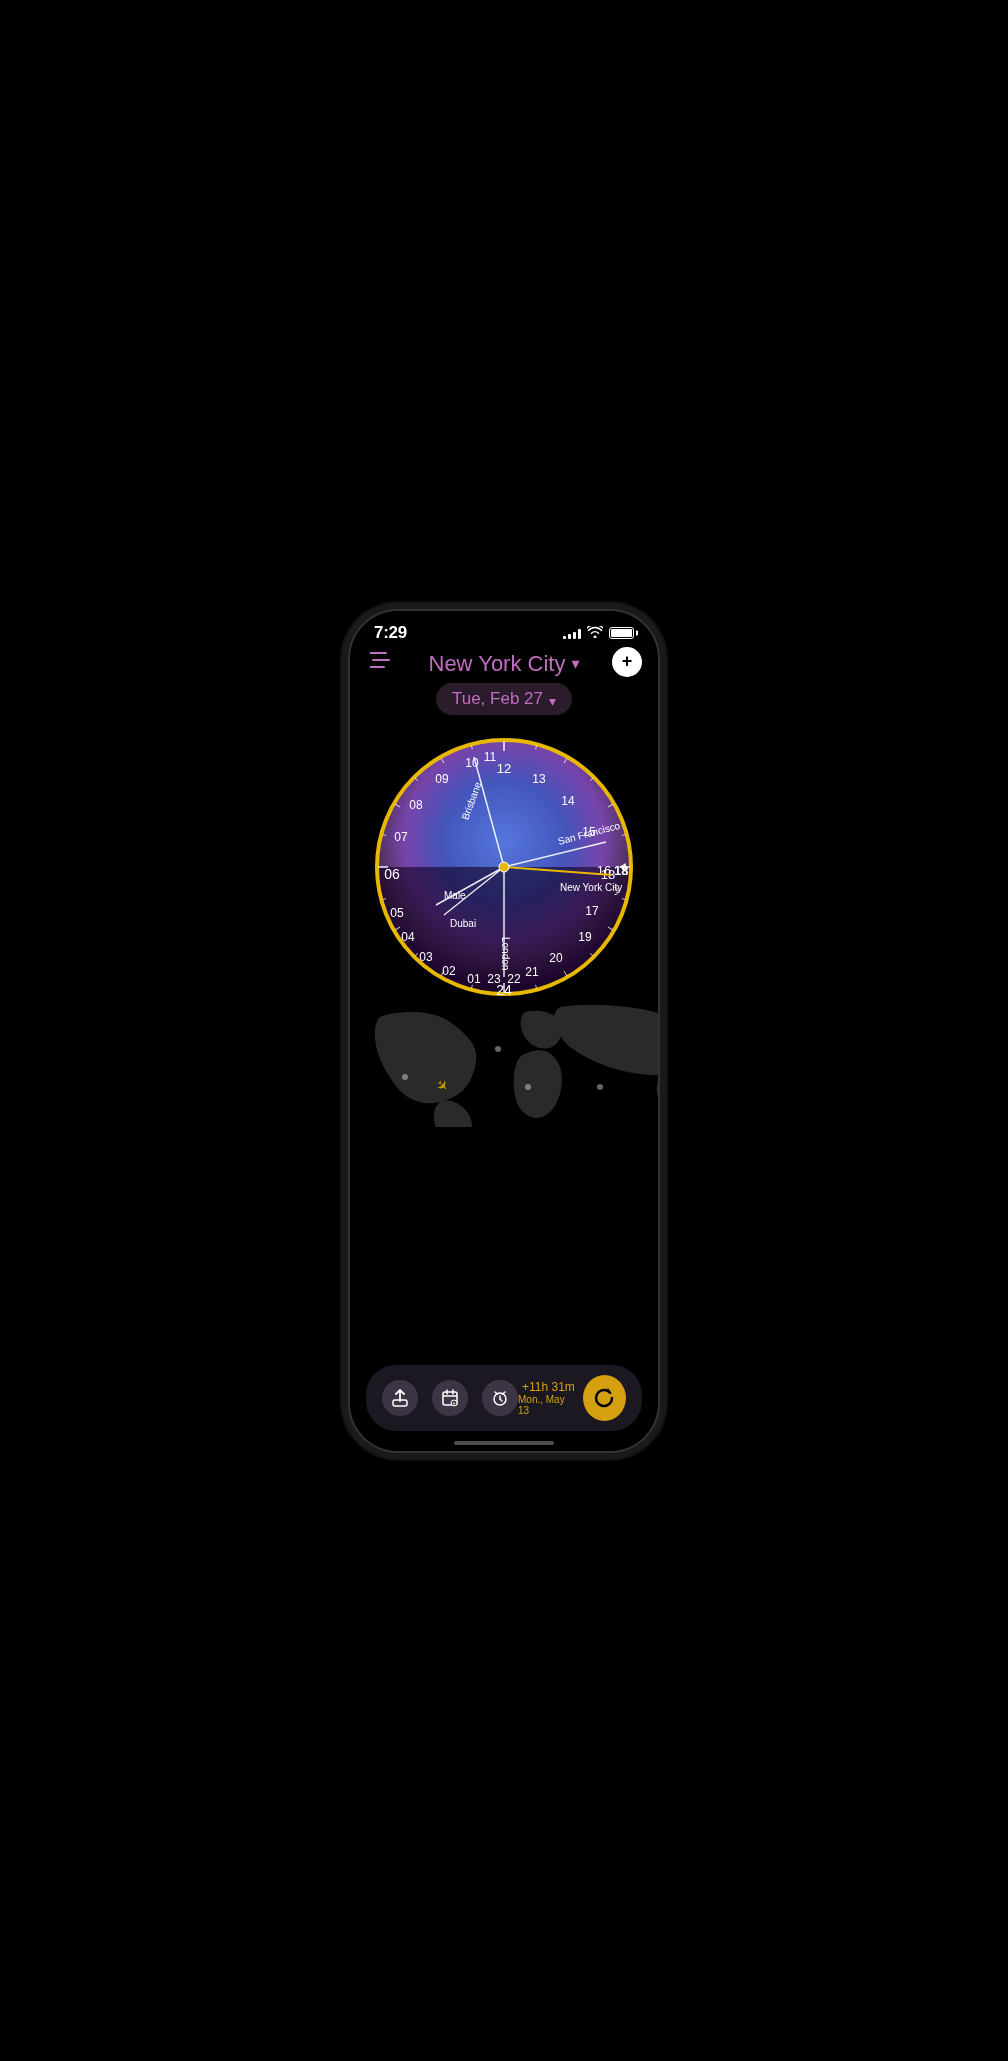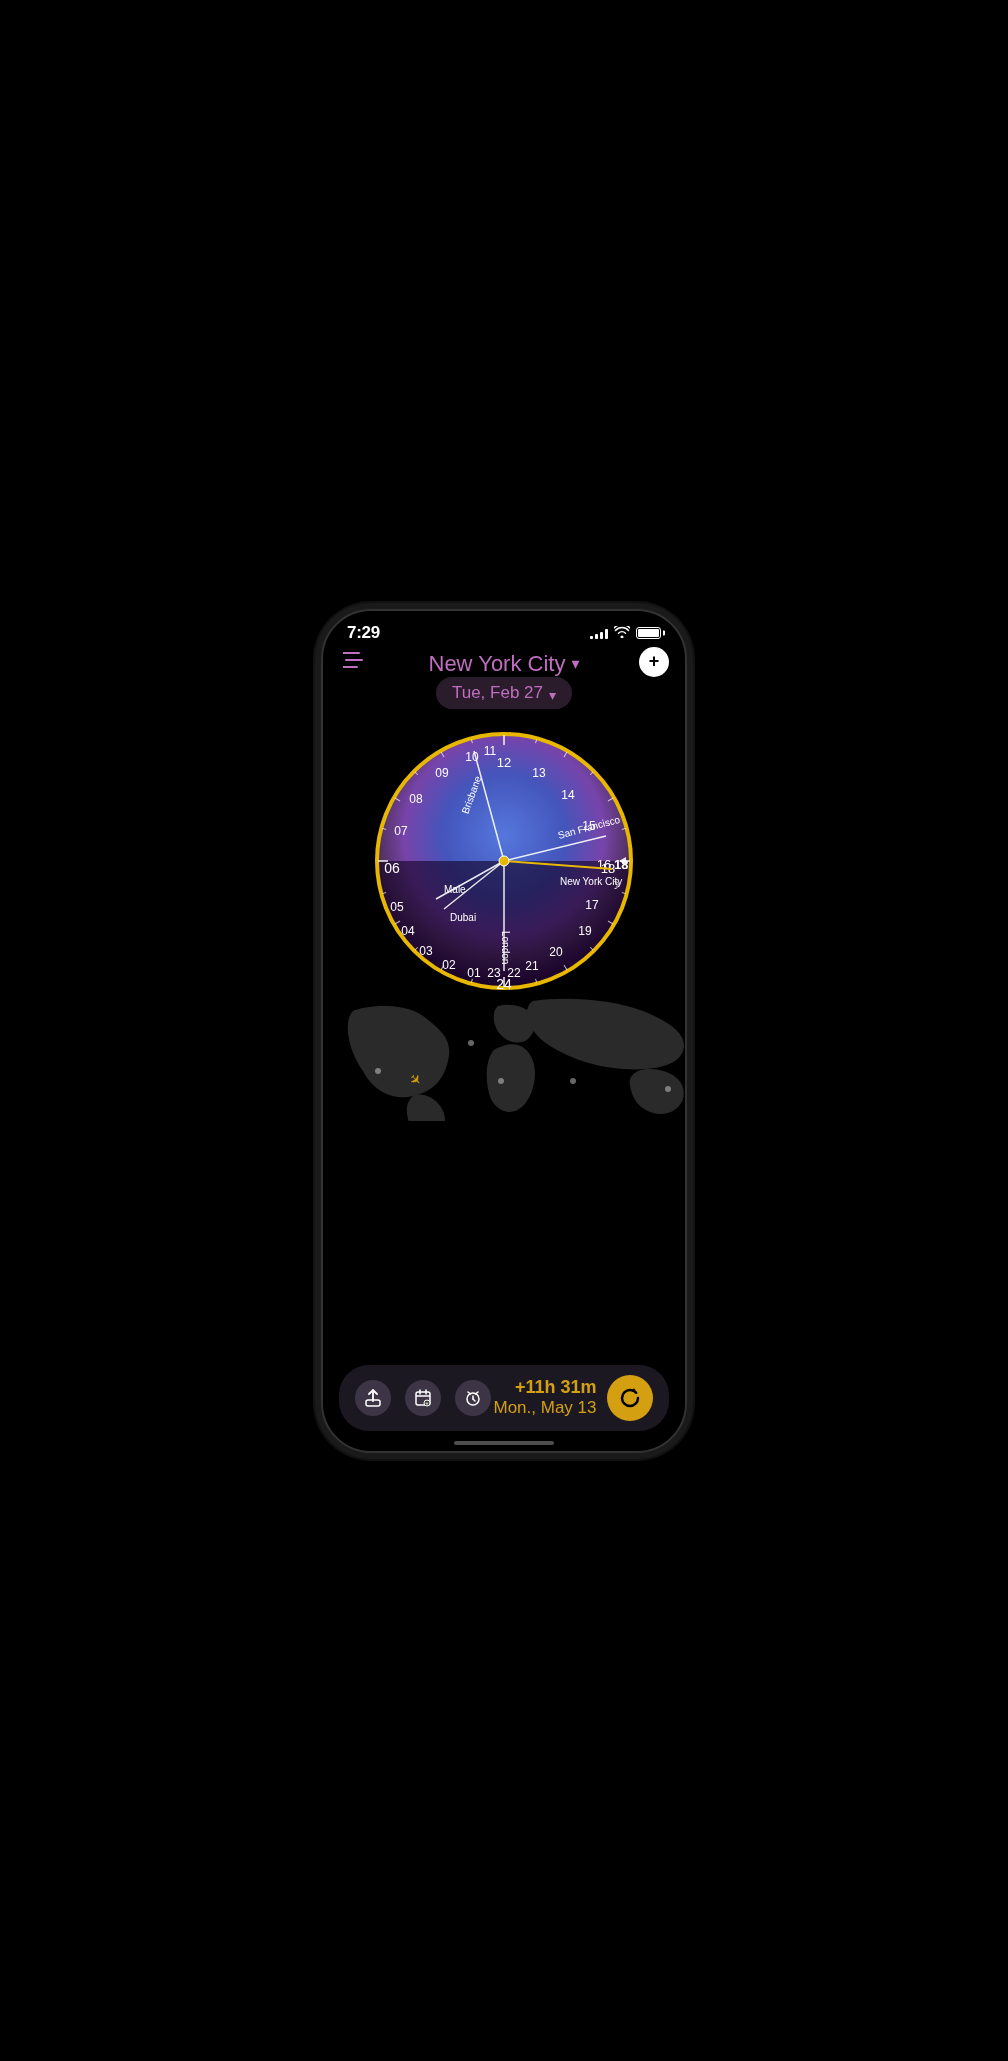--- a/index.html
+++ b/index.html
@@ -5,21 +5,21 @@
     * { margin: 0; padding: 0; box-sizing: border-box; }
     body {
       background: #000;
       display: flex;
       justify-content: center;
       align-items: center;
       min-height: 100vh;
       font-family: -apple-system, BlinkMacSystemFont, 'SF Pro Display', sans-serif;
     }
     .phone-frame {
-      width: 366px;
+      width: 312px;
       height: 844px;
       background: #0a0a0a;
       border-radius: 50px;
       position: relative;
       overflow: hidden;
       border: 2px solid #333;
       box-shadow: 0 0 0 6px #1a1a1a, 0 0 0 8px #111, inset 0 0 20px rgba(0,0,0,0.5);
     }
     .phone-screen {
       width: 100%;
@@ -153,20 +153,21 @@
       font-size: 80px;
       font-weight: 200;
       letter-spacing: -2px;
       line-height: 1;
       margin-top: 2px;
     }
     .date-pill {
       background: rgba(60,40,60,0.7);
       border-radius: 20px;
       padding: 6px 16px;
+      margin-top: 6px;
       display: flex;
       align-items: flex-end;
       gap: 6px;
     }
     .date-text {
       color: #c06ec0;
       font-size: 17px;
       font-weight: 500;
     }
     .date-chevron {
@@ -219,26 +220,26 @@
       color: #fff;
       font-size: 16px;
     }
     .time-diff {
       display: flex;
       flex-direction: column;
       align-items: flex-end;
     }
     .time-diff-main {
       color: #d4a012;
-      font-size: 18px;
-      font-weight: 700;
+      font-size: 12px;
+      font-weight: 400;
     }
     .time-diff-sub {
       color: #d4a012;
-      font-size: 17px;
+      font-size: 10px;
     }
     .refresh-btn {
       width: 46px;
       height: 46px;
       border-radius: 50%;
       background: #d4a012;
       display: flex;
       align-items: center;
       justify-content: center;
       color: #000;

